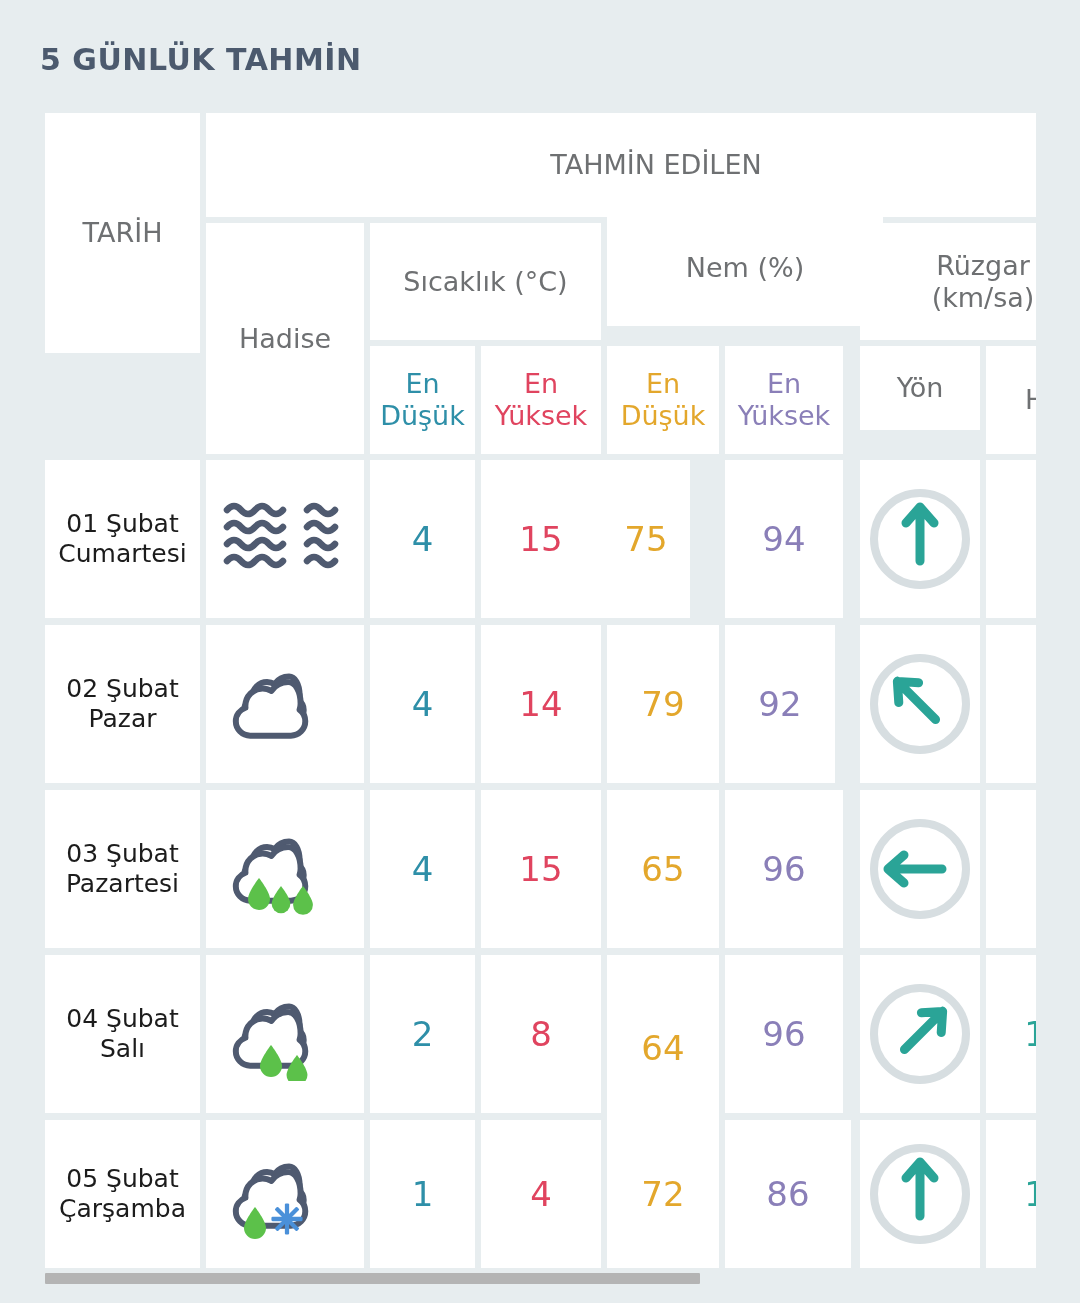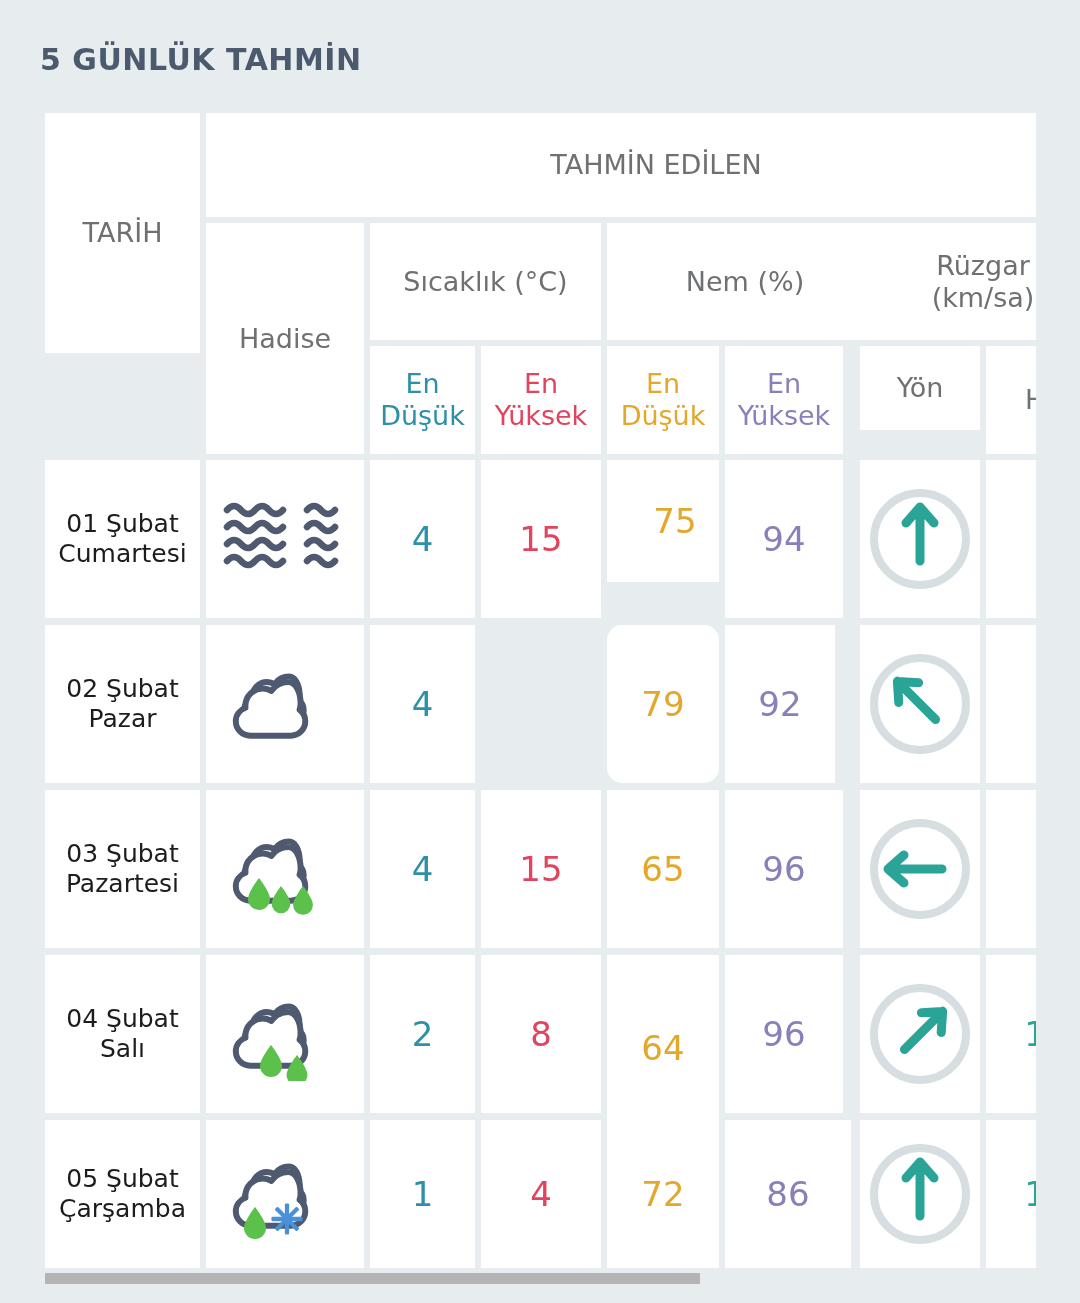--- a/index.html
+++ b/index.html
@@ -130,21 +130,21 @@
       </div>
       <div class="cell hdr-group" style="left: 161px; top: 0px; width: 900px; height: 104px;">
         <span>TAHMİN EDİLEN</span>
       </div>
       <div class="cell hdr-group" style="left: 325px; top: 110px; width: 231px; height: 117px;">
         <span>Sıcaklık (°C)</span>
       </div>
       <div class="cell hdr-group" style="left: 161px; top: 110px; width: 158px; height: 231px;">
         <span>Hadise</span>
       </div>
-      <div class="cell hdr-group" style="left: 562px; top: 110px; width: 276px; height: 117px;">
+      <div class="cell hdr-group" style="left: 562px; top: 96px; width: 276px; height: 117px;">
         <span>Nem (%)</span>
       </div>
       <div class="cell hdr-group" style="left: 815px; top: 110px; width: 246px; height: 117px; flex-direction: column;">
         <span>Rüzgar</span>
         <span>(km/sa)</span>
       </div>
       <div class="cell hdr-sub c-tmin" style="left: 325px; top: 233px; width: 105px; height: 108px; flex-direction: column;">
         <span>En</span>
         <span>Düşük</span>
       </div>
@@ -183,21 +183,21 @@
             <path d="M12 75 q7 -8 14 0 t14 0 t14 0 t14 0" fill="none" stroke="#4f5a70" stroke-width="6.5" stroke-linecap="round"></path>
             <path d="M92 75 q7 -8 14 0 t14 0" fill="none" stroke="#4f5a70" stroke-width="6.5" stroke-linecap="round"></path>
           </svg></div>
       </div>
       <div class="cell val c-tmin" style="left: 325px; top: 347px; width: 105px; height: 158px;">
         <span>4</span>
       </div>
       <div class="cell val c-tmax" style="left: 436px; top: 347px; width: 120px; height: 158px;">
         <span>15</span>
       </div>
-      <div class="cell val c-hmin" style="left: 562px; top: 347px; width: 112px; height: 122px; padding-left: 24px;">
+      <div class="cell val c-hmin" style="left: 533px; top: 347px; width: 112px; height: 158px; padding-left: 24px;">
         <span>75</span>
       </div>
       <div class="cell val c-hmax" style="left: 680px; top: 347px; width: 118px; height: 158px;">
         <span>94</span>
       </div>
       <div class="cell " style="left: 815px; top: 347px; width: 120px; height: 158px;">
         <div>
           <div class="dial">
     <div class="ring"></div>
     <svg viewBox="0 0 100 100">
@@ -221,21 +221,24 @@
         <div><svg class="wicon" viewBox="0 0 140 100">
     <g transform="translate(6,-2) scale(0.92)">
   <path d="M74 30c-6.5 0-12.2 3.2-15.7 8.1-2.4-1.4-5.2-2.3-8.2-2.3-8.9 0-16.1 7.2-16.1 16.1 0 .6 0 1.2.1 1.8-5.2 1.8-9 6.8-9 12.6 0 7.4 6 13.4 13.4 13.4h38c7.4 0 13.4-6 13.4-13.4 0-4.4-2.1-8.3-5.4-10.7.6-1.8.9-3.7.9-5.7C85.4 38.2 80.3 30 74 30z" fill="#f0f1f3" stroke="#4f5a70" stroke-width="6.5" stroke-linejoin="round"></path>
   <path d="M43 39c-7.6 0-14.2 3.8-18.3 9.6-2.8-1.6-6-2.6-9.5-2.6C4.9 46 -3.5 54.4 -3.5 64.8c0 .7 0 1.4.1 2.1-6.1 2.1-10.5 7.9-10.5 14.7 0 8.6 7 15.6 15.6 15.6h44.3c8.6 0 15.6-7 15.6-15.6 0-5.1-2.4-9.7-6.2-12.5.7-2.1 1.1-4.4 1.1-6.7C56.5 48.6 50.7 39 43 39z" transform="translate(30 -3)" fill="#ffffff" stroke="#4f5a70" stroke-width="6.5" stroke-linejoin="round"></path>
             </g>
           </svg></div>
       </div>
       <div class="cell val c-tmin" style="left: 325px; top: 512px; width: 105px; height: 158px;">
         <span>4</span>
       </div>
-      <div class="cell val c-hmin" style="left: 562px; top: 512px; width: 112px; height: 158px; border-radius: 15px;">
+      <div class="cell val c-tmax" style="left: 436px; top: 512px; width: 120px; height: 158px;">
+        <span>14</span>
+      </div>
+      <div class="cell val c-hmin" style="left: 562px; top: 512px; width: 112px; height: 158px;">
         <span>79</span>
       </div>
       <div class="cell val c-hmax" style="left: 680px; top: 512px; width: 110px; height: 158px;">
         <span>92</span>
       </div>
       <div class="cell " style="left: 815px; top: 512px; width: 120px; height: 158px;">
         <div>
           <div class="dial">
     <div class="ring"></div>
     <svg viewBox="0 0 100 100">

